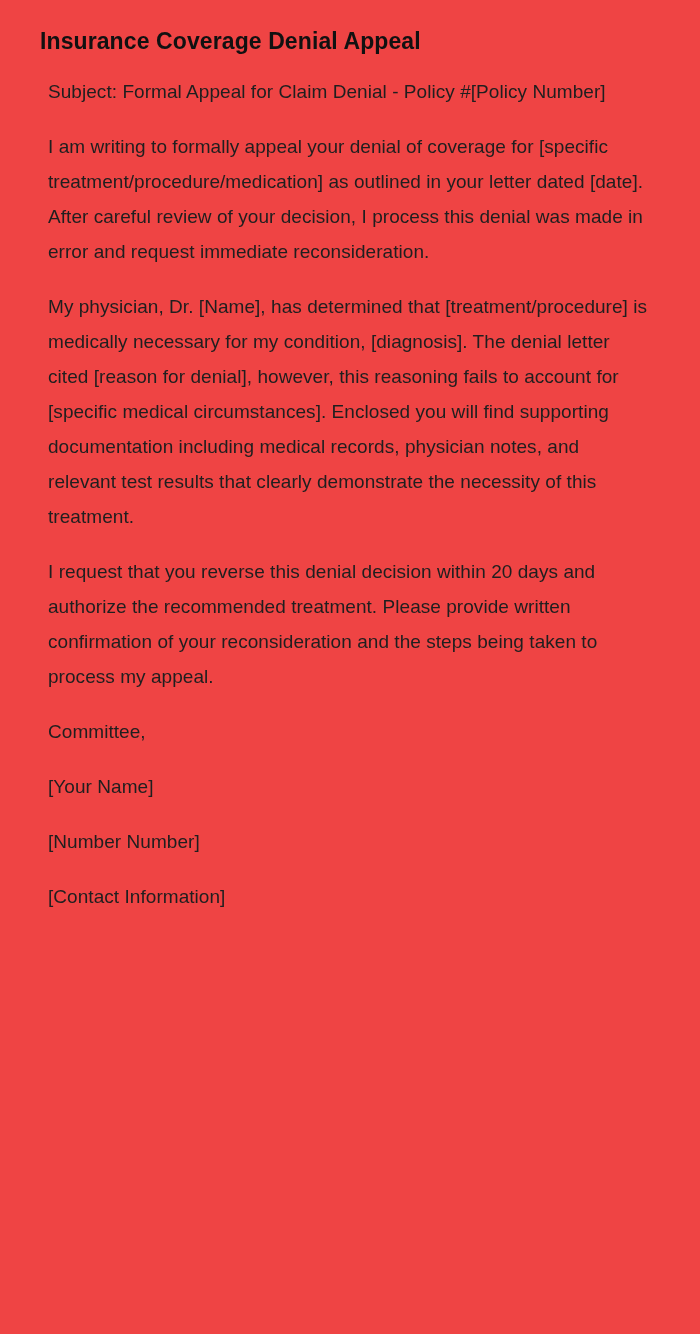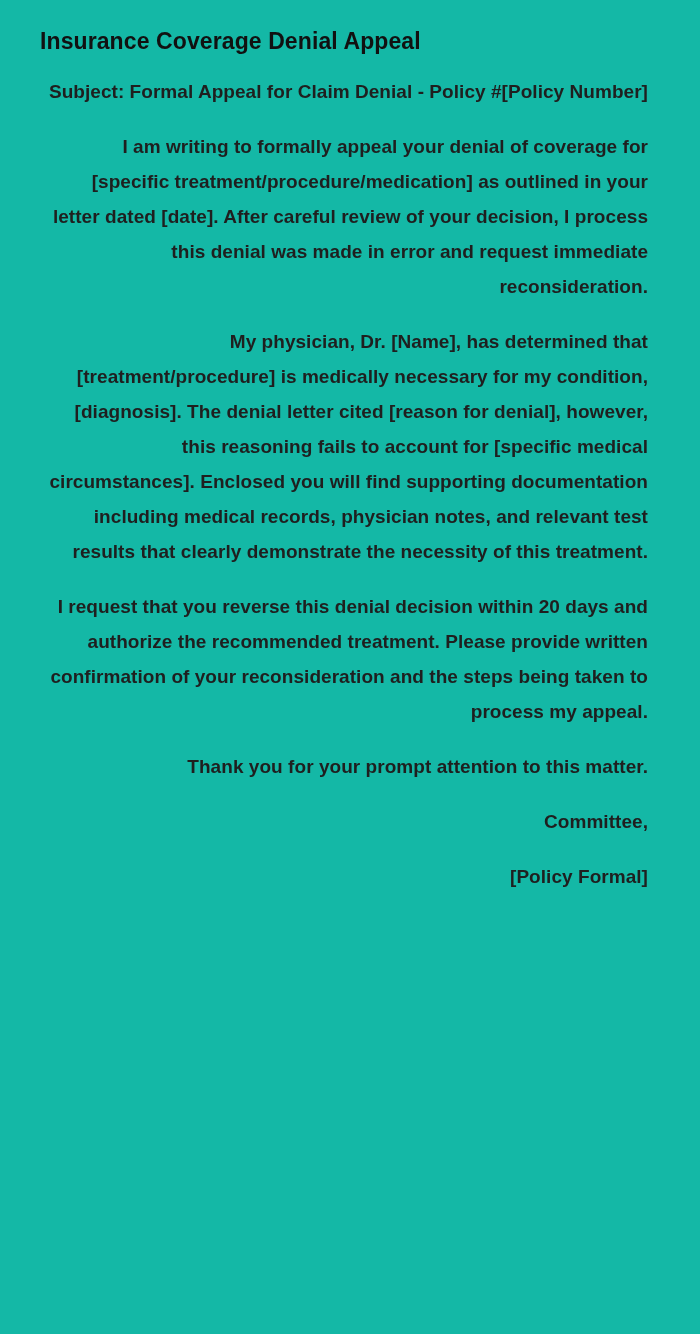--- a/index.html
+++ b/index.html
@@ -12,57 +12,57 @@
     height: 1334px;
     overflow: hidden;
     font-family: "Liberation Sans", "DejaVu Sans", sans-serif;
     -webkit-font-smoothing: antialiased;
   }
   .page {
     box-sizing: border-box;
     width: 700px;
     height: 1334px;
     padding: 27px 52px 0 40px;
-    background: #14b8a6;
+    background: #ef4444;
   }
   .doc-title {
     font-size: 23px;
     line-height: 28px;
     font-weight: 700;
     color: #111111;
     margin: 0 0 19px 0;
     letter-spacing: 0.1px;
   }
   .para {
     font-size: 19px;
     line-height: 35px;
-    font-weight: 700;
+    font-weight: 400;
     color: #1f1f1f;
     margin: 0 0 20px 8px;
     max-width: 606px;
     letter-spacing: 0.05px;
-    text-align: right;
   }
 </style>
 </head>
 <body>
 
 <div class="page">
   <h1 class="doc-title">Insurance Coverage Denial Appeal</h1>
 
   <p class="para">Subject: Formal Appeal for Claim Denial - Policy #[Policy Number]</p>
 
 
   <p class="para">I am writing to formally appeal your denial of coverage for [specific treatment/procedure/medication] as outlined in your letter dated [date]. After careful review of your decision, I process this denial was made in error and request immediate reconsideration.</p>
 
   <p class="para">My physician, Dr. [Name], has determined that [treatment/procedure] is medically necessary for my condition, [diagnosis]. The denial letter cited [reason for denial], however, this reasoning fails to account for [specific medical circumstances]. Enclosed you will find supporting documentation including medical records, physician notes, and relevant test results that clearly demonstrate the necessity of this treatment.</p>
 
 
   <p class="para">I request that you reverse this denial decision within 20 days and authorize the recommended treatment. Please provide written confirmation of your reconsideration and the steps being taken to process my appeal.</p>
 
-  <p class="para">Thank you for your prompt attention to this matter.</p>
 
   <p class="para">Committee,</p>
 
+  <p class="para">[Your Name]</p>
 
-  <p class="para">[Policy Formal]</p>
+  <p class="para">[Number Number]</p>
 
+  <p class="para">[Contact Information]</p>
 </div>
 
 </body></html>

